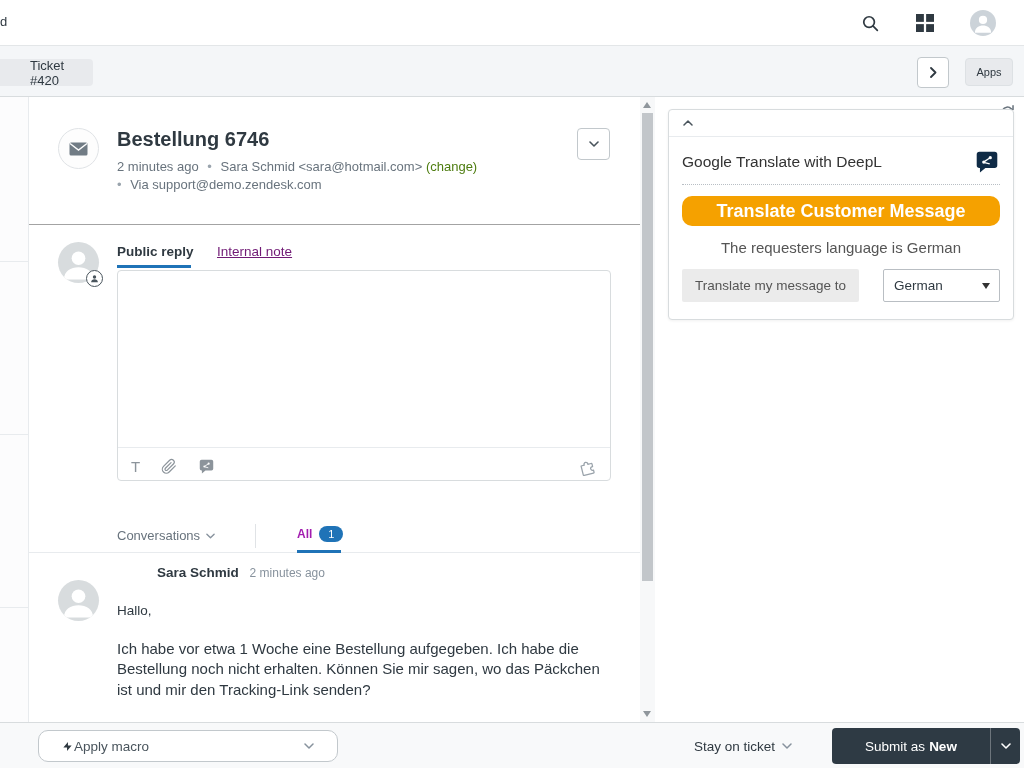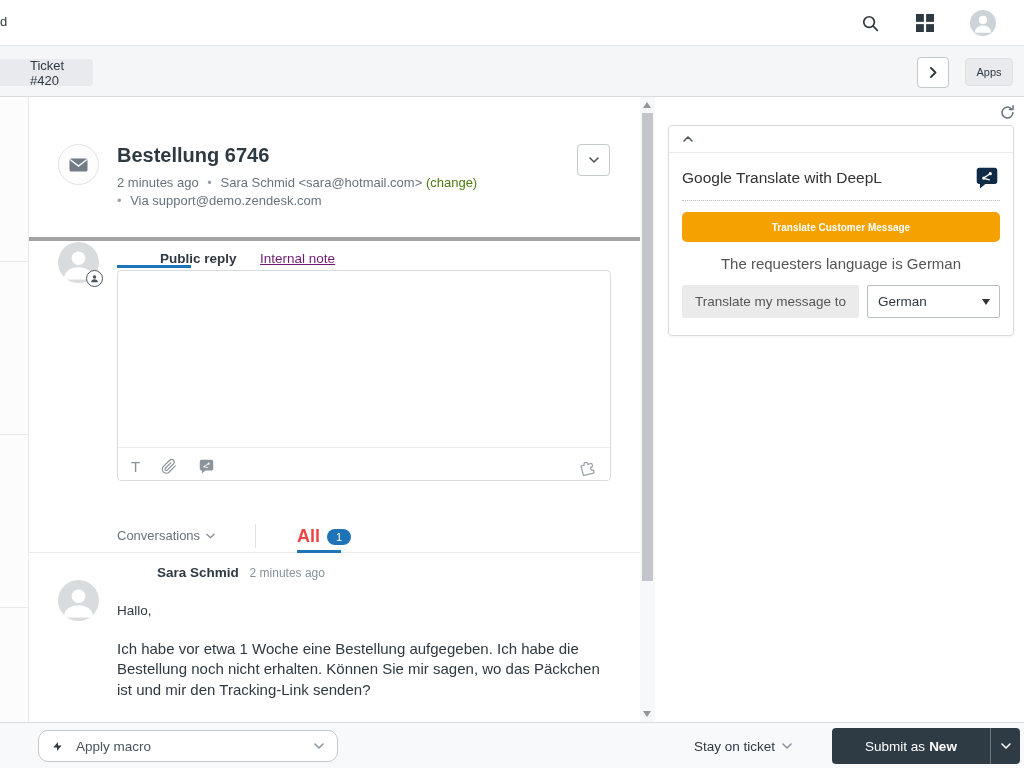--- a/index.html
+++ b/index.html
@@ -21,51 +21,51 @@
   .apps-btn { position:absolute; right:11px; top:12px; width:48px; height:28px; background:#e8eaed; border:1px solid #dde1e4; border-radius:4px; font-size:11px; color:#2f3941; display:flex; align-items:center; justify-content:center; cursor:pointer; }
 
   
   .content { position:absolute; top:97px; left:0; right:0; bottom:46px; display:flex; }
   .leftstrip { width:29px; background:#fcfcfd; border-right:1px solid #e8ebee; position:relative; }
   .leftstrip .hline { position:absolute; left:0; right:0; height:1px; background:#e8ebee; }
 
   .maincol { width:611px; background:#fff; position:relative; }
 
   
-  .hdr { position:absolute; top:16px; left:0; right:0; height:128px; border-bottom:4px solid #a3a3a3; }
+  .hdr { position:absolute; top:0; left:0; right:0; height:128px; border-bottom:1px solid #a3a3a3; }
   .hdr-avatar { position:absolute; left:29px; top:31px; width:41px; height:41px; border-radius:50%; border:1px solid #e0e3e6; display:flex; align-items:center; justify-content:center; background:#fdfdfd; }
   .hdr-title { position:absolute; left:88px; top:31px; font-size:20px; font-weight:bold; color:#2f3941; }
   .hdr-meta1 { position:absolute; left:88px; top:62px; font-size:13px; color:#68737d; }
   .hdr-meta2 { position:absolute; left:88px; top:80px; font-size:13px; color:#68737d; }
   .meta-dot { color:#9aa4ad; margin:0 5px; }
   .change-link { color:#4d7c0f; text-decoration:none; cursor:pointer; }
   .hdr-dd-btn { position:absolute; right:30px; top:31px; width:33px; height:32px; background:#fff; border:1px solid #c2c8cc; border-radius:4px; display:flex; align-items:center; justify-content:center; cursor:pointer; }
 
   
   .composer { position:absolute; top:128px; left:0; right:0; height:295px; }
   .gray-avatar { width:41px; height:41px; border-radius:50%; background:#d8dcde; display:flex; align-items:flex-end; justify-content:center; overflow:hidden; }
   .composer-avatar { position:absolute; left:29px; top:17px; }
   .composer-badge { position:absolute; left:57px; top:45px; width:17px; height:17px; border-radius:50%; background:#fff; border:1px solid #49545c; display:flex; align-items:center; justify-content:center; }
-  .ctab { position:absolute; top:26px; font-size:13.5px; cursor:pointer;margin-left:43px; }
+  .ctab { position:absolute; top:19px; font-size:13.5px; cursor:pointer; }
   .ctab-active { left:88px; font-weight:bold; color:#2f3941; }
   .ctab-underline { position:absolute; left:88px; top:40px; width:74px; height:3px; background:#1f73b7; }
   .ctab-idle { left:188px; color:#701a75;text-decoration:underline; }
   .composer-box { position:absolute; left:88px; top:45px; width:494px; height:211px; border:1px solid #d8dcde; border-radius:4px; background:#fff; }
   .composer-edit { width:100%; height:172px; border:none; outline:none; resize:none; background:transparent; }
   .composer-toolbar { height:37px; border-top:1px solid #e8ebee; display:flex; align-items:center; padding:0 13px; gap:21px; }
   .tb-icon { color:#8c949b; display:flex; align-items:center; cursor:pointer; background:none; border:none; }
   .tb-T { font-size:15px; color:#8c949b; font-family:"Liberation Sans", sans-serif; }
   .tb-spacer { flex:1; }
 
   
   .convrow { position:absolute; top:423px; left:0; right:0; height:33px; border-bottom:1px solid #e8ebee; }
   .conv-dd { position:absolute; left:88px; top:8px; font-size:13px; color:#68737d; display:flex; align-items:center; gap:6px; cursor:pointer; }
   .conv-vdiv { position:absolute; left:226px; top:4px; width:1px; height:24px; background:#e0e3e6; }
   .conv-all { position:absolute; left:268px; top:6px; display:flex; align-items:center; gap:7px; cursor:pointer; }
-  .conv-all-label { font-size:18px; font-weight:bold; color:#ef4444; }
+  .conv-all-label { font-size:12px; font-weight:bold; color:#a21caf; }
   .conv-badge { background:#1f73b7; color:#fff; font-size:11px; border-radius:9px; padding:2px 9px; line-height:12px; }
   .conv-underline { position:absolute; left:268px; bottom:-1px; width:44px; height:3px; background:#1f73b7; }
 
   
   .msg { position:absolute; top:456px; left:0; right:0; bottom:0; }
   .msg-avatar { position:absolute; left:29px; top:27px; }
   .msg-head { position:absolute; left:88px; top:12px; font-size:13.5px;margin-left:40px; }
   .msg-author { font-weight:bold; color:#2f3941; }
   .msg-time { font-size:12px; color:#87929d; margin-left:7px; }
   .msg-line1 { position:absolute; left:88px; top:50px; font-size:13.5px; color:#2f3941; }
@@ -73,35 +73,35 @@
 
   
   .scrollbar { width:15px; background:#f7f8f9; position:relative; }
   .sb-up { position:absolute; top:5px; left:3px; width:0; height:0; border-left:4.5px solid transparent; border-right:4.5px solid transparent; border-bottom:6px solid #8f969c; cursor:pointer; }
   .sb-down { position:absolute; bottom:5px; left:3px; width:0; height:0; border-left:4.5px solid transparent; border-right:4.5px solid transparent; border-top:6px solid #8f969c; cursor:pointer; }
   .sb-thumb { position:absolute; top:16px; left:2px; width:11px; height:468px; background:#c2c6ca; cursor:grab; }
 
   
   .rightpanel { flex:1; position:relative; background:#fff; }
   .refresh-btn { position:absolute; right:8px; top:7px; cursor:pointer; background:none; border:none; }
-  .app-card { position:absolute; left:13px; top:28px; width:346px; background:#fff; border:1px solid #d8dcde; border-radius:4px; box-shadow:0 1px 3px rgba(0,0,0,.06); }
+  .app-card { position:absolute; left:13px; top:12px; width:346px; background:#fff; border:1px solid #d8dcde; border-radius:4px; box-shadow:0 1px 3px rgba(0,0,0,.06); }
   .card-collapse { height:27px; border-bottom:1px solid #e8ebee; display:flex; align-items:center; padding-left:14px; cursor:pointer; }
   .card-title-row { display:flex; align-items:center; justify-content:space-between; padding:12px 13px 9px 13px; }
   .card-title { font-size:15.5px; color:#333; }
   .card-dotted { margin:0 13px; border-top:1px dotted #b8bec4; }
-  .cta-btn { display:block; margin:11px 13px 0 13px; width:calc(100% - 26px); height:30px; background:#f5a100; border:none; border-radius:5px; color:#fff; font-weight:bold; font-size:10px; cursor:pointer; font-family:"Liberation Sans", sans-serif;text-align:center; }
+  .cta-btn { display:block; margin:11px 13px 0 13px; width:calc(100% - 26px); height:30px; background:#f5a100; border:none; border-radius:10px; color:#fff; font-weight:bold; font-size:18px; cursor:pointer; font-family:"Liberation Sans", sans-serif;text-align:center; }
   .lang-note { margin-top:13px; text-align:center; font-size:15px; color:#555; }
-  .lang-controls { display:flex; gap:8px; margin:13px 13px 17px 13px; }
+  .lang-controls { display:flex; gap:24px; margin:13px 13px 17px 13px; }
   .gray-btn { background:#ebebeb; border:none; border-radius:2px; color:#555; font-size:13.5px; padding:8px 13px; cursor:pointer; white-space:nowrap; font-family:"Liberation Sans", sans-serif; }
   .lang-select { flex:1; position:relative; border:1px solid #b9bec3; border-radius:2px; background:#fff; font-size:13.5px; color:#2f3941; padding:8px 10px; cursor:pointer; }
   .select-arrow { position:absolute; right:9px; top:13px; width:0; height:0; border-left:4.5px solid transparent; border-right:4.5px solid transparent; border-top:6px solid #333; }
 
   
   .footer { position:absolute; left:0; right:0; bottom:0; height:46px; background:#f8f9fa; border-top:1px solid #d8dcde; }
-  .macro-box { position:absolute; left:38px; top:7px; width:300px; height:32px; background:#fff; border:1px solid #c2c8cc; border-radius:10px; display:flex; align-items:center; padding:0 13px; gap:13px; cursor:pointer; }
+  .macro-box { position:absolute; left:38px; top:7px; width:300px; height:32px; background:#fff; border:1px solid #c2c8cc; border-radius:10px; display:flex; align-items:center; padding:0 23px; gap:1px; cursor:pointer; }
   .macro-label { font-size:13.5px; color:#49545c; }
   .macro-chevron { margin-left:auto; display:flex; }
   .stay-group { position:absolute; right:232px; top:0; height:46px; display:flex; align-items:center; gap:7px; cursor:pointer; }
   .stay-label { font-size:13.5px; color:#2f3941; }
   .submit-btn { position:absolute; right:4px; top:5px; width:188px; height:36px; background:#2e3a44; border-radius:4px; display:flex; align-items:stretch; overflow:hidden; cursor:pointer; }
   .submit-main { width:158px; display:flex; align-items:center; justify-content:center; color:#fff; font-size:13.5px; gap:4px; }
   .submit-div { width:1px; background:rgba(255,255,255,.3); margin:0; }
   .submit-caret { flex:1; display:flex; align-items:center; justify-content:center; }
 
   svg { display:block; }

